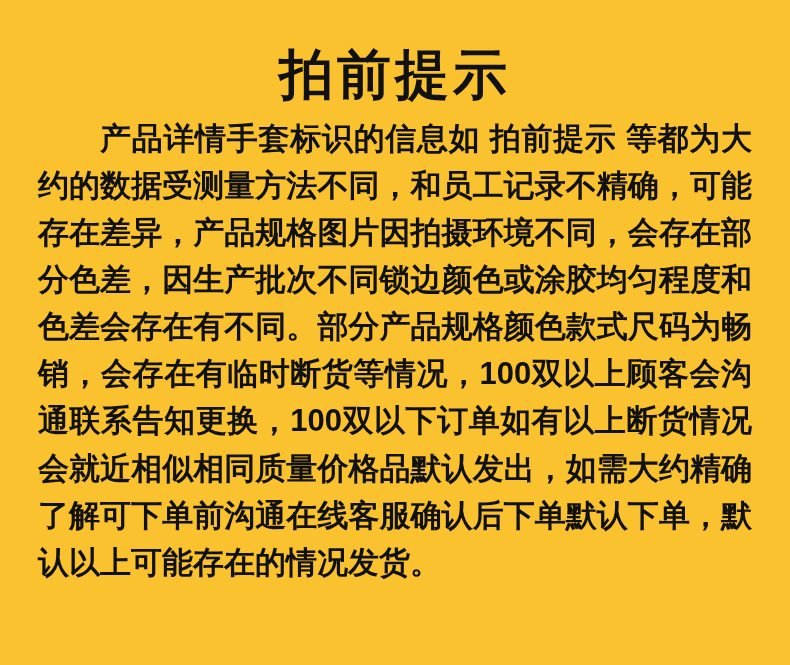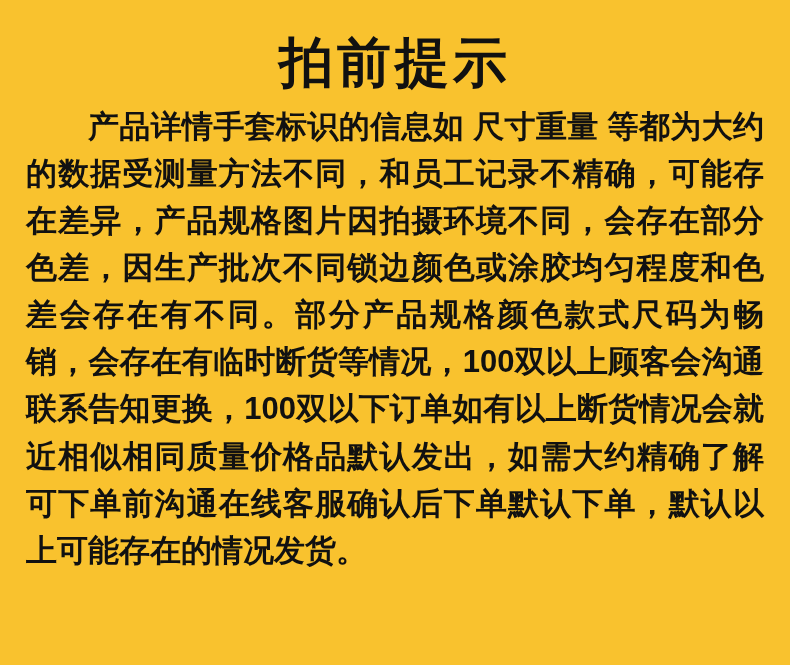--- a/index.html
+++ b/index.html
@@ -11,21 +11,21 @@
     height: 665px;
     background: #f9c22e;
     font-family: "Liberation Sans", "DejaVu Sans", sans-serif;
     overflow: hidden;
   }
   .page {
     width: 790px;
     height: 665px;
     background: #f9c22e;
     box-sizing: border-box;
-    padding: 0;
+    padding: 12px;
     position: relative;
   }
   .title {
     text-align: center;
     font-size: 54px;
     font-weight: bold;
     color: #111111;
     letter-spacing: 4px;
     padding-top: 30px;
     padding-bottom: 8px;
@@ -41,14 +41,14 @@
     text-justify: inter-ideograph;
     text-indent: 62px;
     letter-spacing: 0px;
   }
 </style>
 </head>
 <body>
 
 <div class="page">
   <div class="title">拍前提示</div>
-  <div class="body-text">产品详情手套标识的信息如 尺寸重量 等都为大约的数据受测量方法不同，和员工记录不精确，可能存在差异，产品规格图片因拍摄环境不同，会存在部分色差，因生产批次不同锁边颜色或涂胶均匀程度和色差会存在有不同。部分产品规格颜色款式尺码为畅销，会存在有临时断货等情况，100双以上顾客会沟通联系告知更换，100双以下订单如有以上断货情况会就近相似相同质量价格品默认发出，如需大约精确了解可下单前沟通在线客服确认后下单默认下单，默认以上可能存在的情况发货。</div>
+  <div class="body-text">产品详情手套标识的信息如 拍前提示 等都为大约的数据受测量方法不同，和员工记录不精确，可能存在差异，产品规格图片因拍摄环境不同，会存在部分色差，因生产批次不同锁边颜色或涂胶均匀程度和色差会存在有不同。部分产品规格颜色款式尺码为畅销，会存在有临时断货等情况，100双以上顾客会沟通联系告知更换，100双以下订单如有以上断货情况会就近相似相同质量价格品默认发出，如需大约精确了解可下单前沟通在线客服确认后下单默认下单，默认以上可能存在的情况发货。</div>
 </div>
 
 </body></html>

